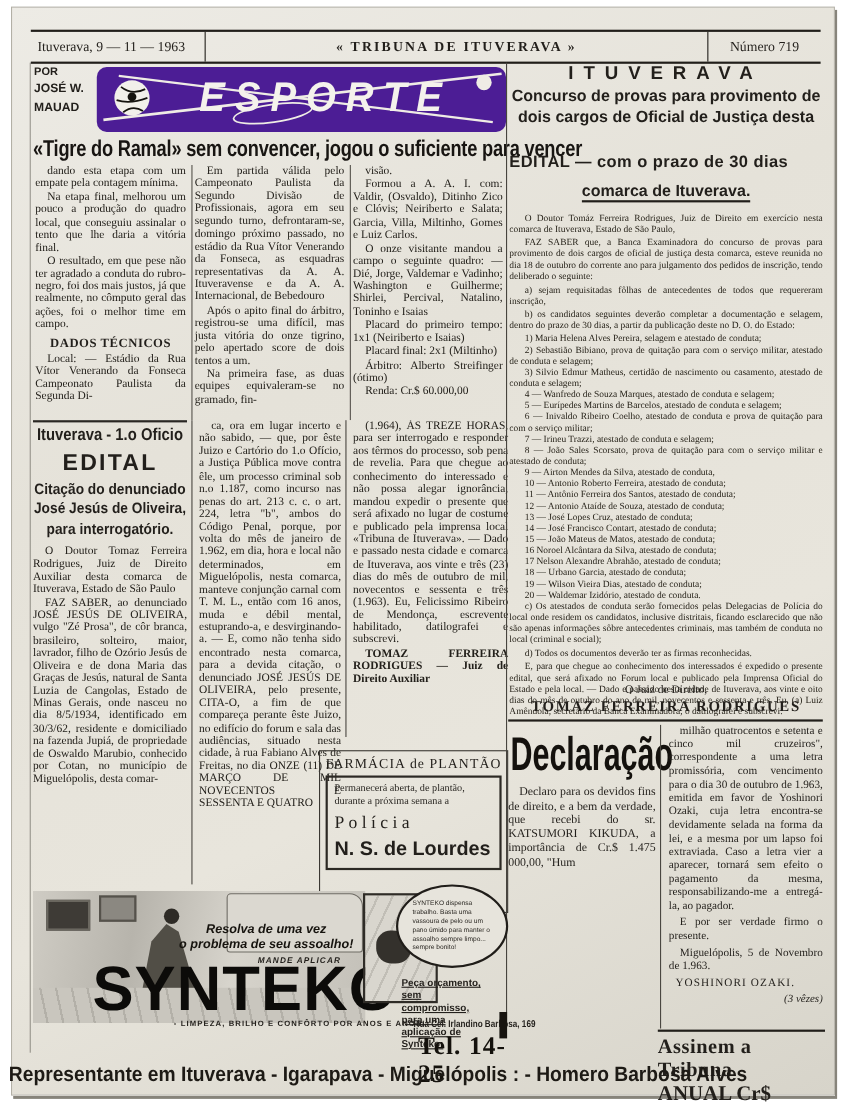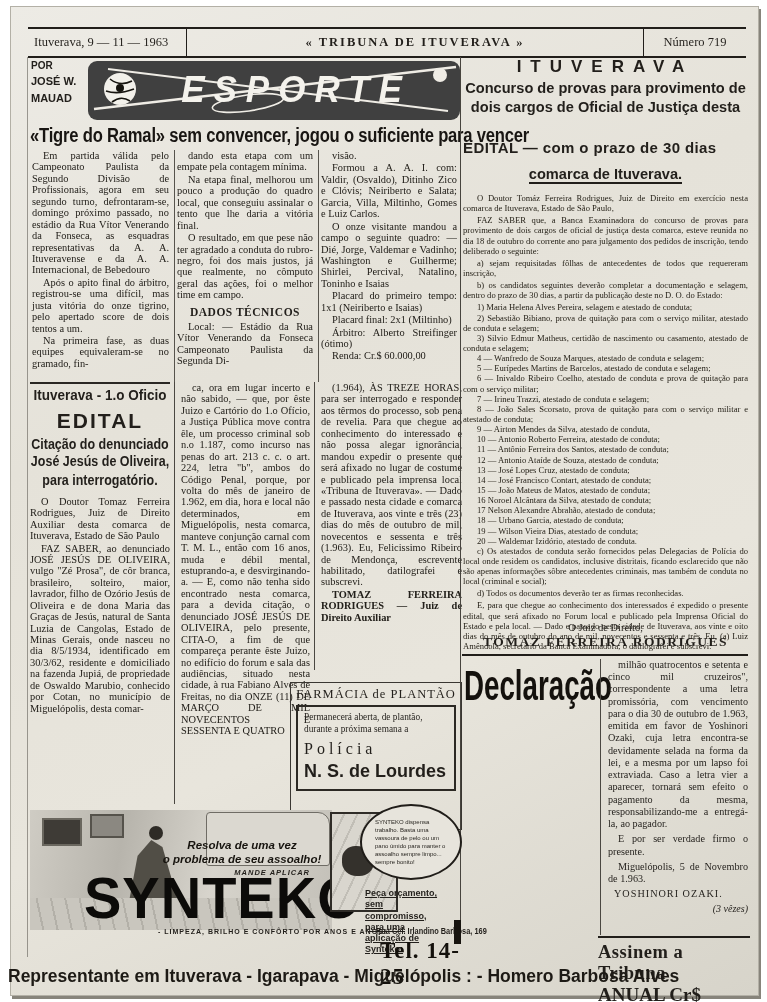--- a/index.html
+++ b/index.html
@@ -12,21 +12,21 @@
   .masthead{position:absolute;left:28px;top:27px;width:718px;height:27px;display:flex;
             border-top:2px solid #211e1a;border-bottom:2px solid #211e1a;align-items:center;
             font-size:12.5px;}
   .m-date{width:152px;padding-left:6px;border-right:1px solid #211e1a;height:100%;display:flex;align-items:center;}
   .m-title{flex:1;text-align:center;letter-spacing:2px;font-weight:bold;}
   .m-num{width:102px;border-left:1px solid #211e1a;height:100%;display:flex;align-items:center;justify-content:center;}
   
   .byline{position:absolute;left:31px;top:58px;width:56px;font-family:"Liberation Sans",sans-serif;
           font-weight:bold;font-size:11px;line-height:1.5;color:#23201c;}
   .byline .por{font-size:10px;}
-  .esporte{position:absolute;left:88px;top:61px;width:372px;height:59px;background:#404040;
+  .esporte{position:absolute;left:88px;top:61px;width:372px;height:59px;background:#4c1d95;
            border-radius:9px;overflow:hidden;}
   .esporte svg{position:absolute;left:0;top:0;}
   .esporte-text{position:absolute;left:58px;top:8px;width:300px;text-align:center;
         font-family:"Liberation Sans",sans-serif;font-weight:bold;font-style:italic;
         font-size:35px;letter-spacing:9px;color:#f4f2ec;transform:scaleY(1.08);}
   .headline{position:absolute;left:30px;top:123px;width:434px;white-space:nowrap;
         font-family:"Liberation Sans",sans-serif;font-weight:800;font-size:16.6px;
         letter-spacing:-0.2px;color:#181512;transform:scaleY(1.25);transform-origin:top left;}
   
   .sports-cols{position:absolute;left:30px;top:150px;width:432px;height:232px;display:flex;overflow:hidden;}
@@ -155,30 +155,30 @@
         <path d="M22 18 Q32 26 44 20 M18 30 Q30 34 46 28 M24 41 Q33 34 42 40" stroke="#16140f" stroke-width="1.6" fill="none"></path>
         <circle cx="32" cy="27" r="4" fill="#16140f"></circle>
       </g>
     </svg>
     <span class="esporte-text">ESPORTE</span>
   </div>
   <div class="headline">«Tigre do Ramal» sem convencer, jogou o suficiente para vencer</div>
 
   <div class="sports-cols">
     <div class="scol">
-      <p class="para">Em partida válida pelo Campeonato Paulista da Segundo Divisão de Profissionais, agora em seu segundo turno, defrontaram-se, domingo próximo passado, no estádio da Rua Vítor Venerando da Fonseca, as esquadras representativas da A. A. Ituveravense e da A. A. Internacional, de Bebedouro</p>
-      <p class="para">Após o apito final do árbitro, registrou-se uma difícil, mas justa vitória do onze tigrino, pelo apertado score de dois tentos a um.</p>
-      <p class="para">Na primeira fase, as duas equipes equivaleram-se no gramado, fin-</p>
-    </div>
-    <div class="scol">
       <p class="para">dando esta etapa com um empate pela contagem mínima.</p>
       <p class="para">Na etapa final, melhorou um pouco a produção do quadro local, que conseguiu assinalar o tento que lhe daria a vitória final.</p>
       <p class="para">O resultado, em que pese não ter agradado a conduta do rubro-negro, foi dos mais justos, já que realmente, no cômputo geral das ações, foi o melhor time em campo.</p>
       <div class="dados">DADOS TÉCNICOS</div>
       <p class="para">Local: — Estádio da Rua Vítor Venerando da Fonseca Campeonato Paulista da Segunda Di-</p>
+    </div>
+    <div class="scol">
+      <p class="para">Em partida válida pelo Campeonato Paulista da Segundo Divisão de Profissionais, agora em seu segundo turno, defrontaram-se, domingo próximo passado, no estádio da Rua Vítor Venerando da Fonseca, as esquadras representativas da A. A. Ituveravense e da A. A. Internacional, de Bebedouro</p>
+      <p class="para">Após o apito final do árbitro, registrou-se uma difícil, mas justa vitória do onze tigrino, pelo apertado score de dois tentos a um.</p>
+      <p class="para">Na primeira fase, as duas equipes equivaleram-se no gramado, fin-</p>
     </div>
     <div class="scol">
       <p class="para">visão.</p>
       <p class="para">Formou a A. A. I. com: Valdir, (Osvaldo), Ditinho Zico e Clóvis; Neiriberto e Salata; Garcia, Villa, Miltinho, Gomes e Luiz Carlos.</p>
       <p class="para">O onze visitante mandou a campo o seguinte quadro: — Dié, Jorge, Valdemar e Vadinho; Washington e Guilherme; Shirlei, Percival, Natalino, Toninho e Isaias</p>
       <p class="para">Placard do primeiro tempo: 1x1 (Neiriberto e Isaias)</p>
       <p class="para">Placard final: 2x1 (Miltinho)</p>
       <p class="para">Árbitro: Alberto Streifinger (ótimo)</p>
       <p class="para">Renda: Cr.$ 60.000,00</p>
     </div>
@@ -242,20 +242,23 @@
     <p class="ci">20 — Waldemar Izidório, atestado de conduta.</p>
     <p>c) Os atestados de conduta serão fornecidos pelas Delegacias de Polícia do local onde residem os candidatos, inclusive distritais, ficando esclarecido que não são apenas informações sôbre antecedentes criminais, mas também de conduta no local (criminal e social);</p>
     <p>d) Todos os documentos deverão ter as firmas reconhecidas.</p>
     <p>E, para que chegue ao conhecimento dos interessados é expedido o presente edital, que será afixado no Forum local e publicado pela Imprensa Oficial do Estado e pela local. — Dado e passado nesta cidade de Ituverava, aos vinte e oito dias do mês de outubro do ano de mil, novecentos e sessenta e três. Eu, (a) Luiz Amêndola, secretário da Banca Examinadora, o datilografei e subscrevi.</p>
   </div>
   <div class="judge-label">O Juiz de Direito,</div>
   <div class="judge-name">TOMAZ FERREIRA RODRIGUES</div>
 
   <div class="dec">
     <div class="dec-title">Declaração</div>
+    <div class="dec-left">
+      <p>Declaro para os devidos fins de direito, e a bem da verdade, que recebi do sr. KATSUMORI KIKUDA, a importância de Cr.$ 1.475 000,00, "Hum</p>
+    </div>
     <div class="dec-right">
       <p>milhão quatrocentos e setenta e cinco mil cruzeiros", correspondente a uma letra promissória, com vencimento para o dia 30 de outubro de 1.963, emitida em favor de Yoshinori Ozaki, cuja letra encontra-se devidamente selada na forma da lei, e a mesma por um lapso foi extraviada. Caso a letra vier a aparecer, tornará sem efeito o pagamento da mesma, responsabilizando-me a entregá-la, ao pagador.</p>
       <p>E por ser verdade firmo o presente.</p>
       <p>Miguelópolis, 5 de Novembro de 1.963.</p>
       <p class="dec-signer">YOSHINORI OZAKI.</p>
       <p class="dec-times">(3 vêzes)</p>
     </div>
   </div>
 
   <div class="subscribe">

